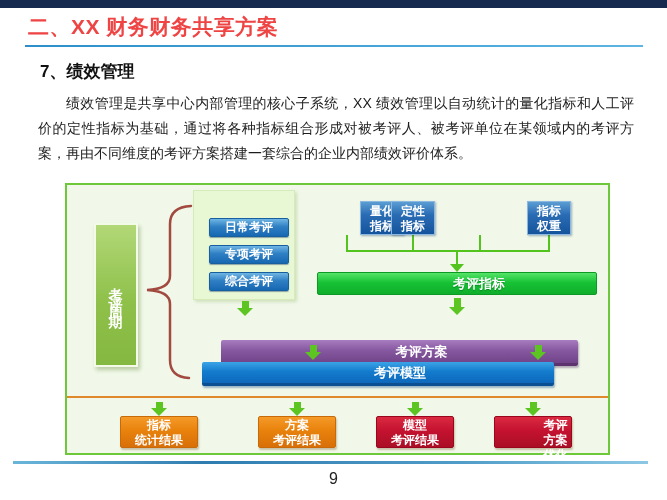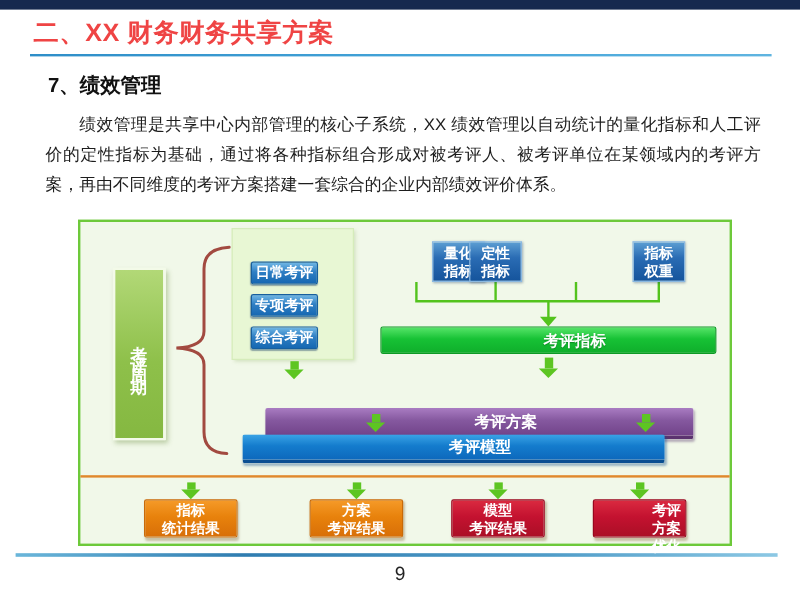--- a/index.html
+++ b/index.html
@@ -36,21 +36,21 @@
     color:#fff;font-size:14px;font-weight:bold;
     writing-mode:vertical-lr;text-orientation:upright;letter-spacing:9px;
     display:flex;align-items:center;justify-content:center;z-index:2;}
 
   
   .plan-panel{left:126px;top:5px;width:102px;height:110px;
     background:#e8f7d4;border:1px solid #d5ecba;
     box-shadow:2px 2px 3px rgba(150,180,110,.35);z-index:2;}
   .plan-panel-title{left:0;top:4px;width:100px;text-align:center;
     font-size:13px;font-weight:bold;color:#e8201c;}
-  .plan-btn{left:15px;width:56px;height:19px;border-radius:2px;
+  .plan-btn{left:15px;width:80px;height:19px;border-radius:2px;
     background:linear-gradient(to bottom,#6fb6e4,#2f7fc4 45%,#1668b2);
     border:1px solid #175f9e;box-shadow:0 1px 1px rgba(0,40,90,.4);
     color:#fff;font-size:12px;font-weight:bold;text-align:center;line-height:17px;}
   .plan-btn.b0{top:27px;} .plan-btn.b1{top:54px;} .plan-btn.b2{top:81px;}
 
   
   .ind-box{top:16px;width:44px;height:34px;
     background:linear-gradient(to bottom,#5b9dd2,#2a6cb4 40%,#15549c);
     border:1px solid #8ab8e0;box-shadow:1px 1px 2px rgba(0,40,90,.35);
     color:#fff;font-size:12px;font-weight:bold;line-height:15px;text-align:center;

